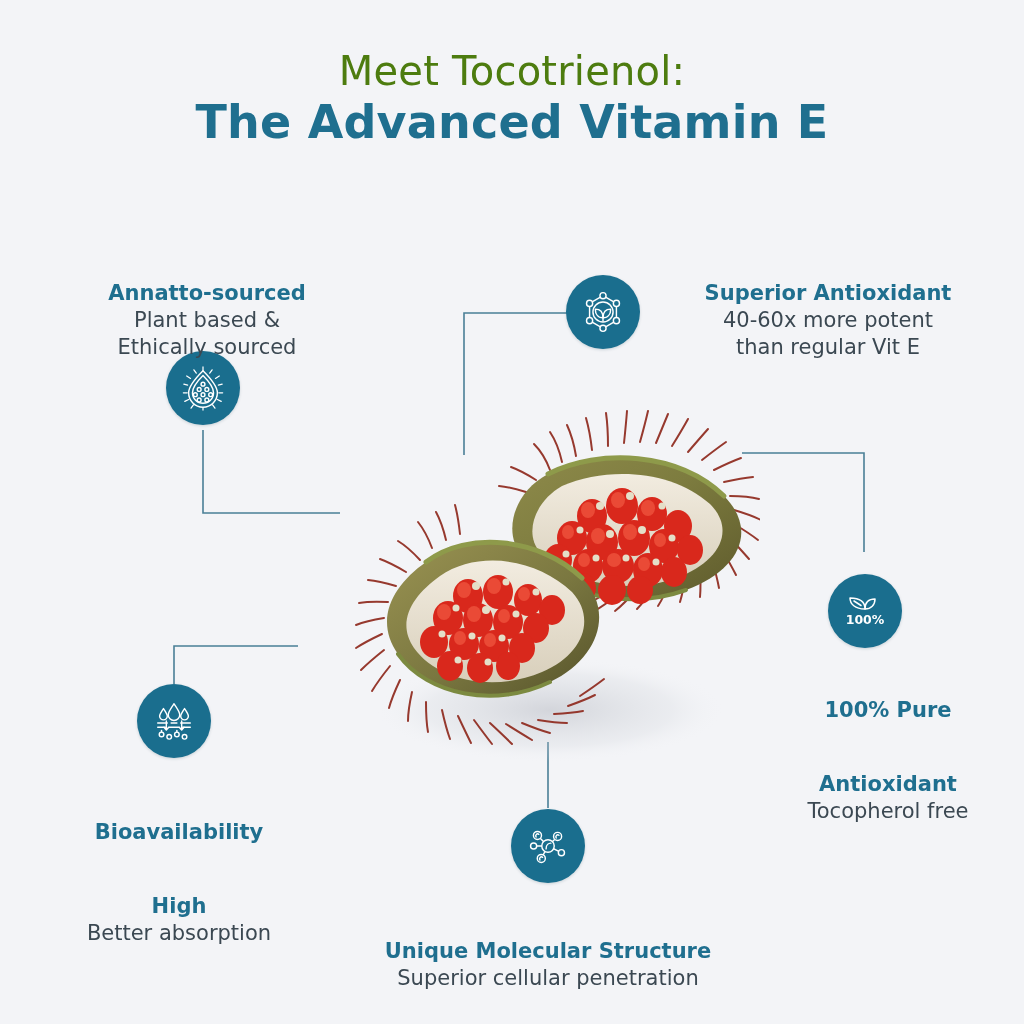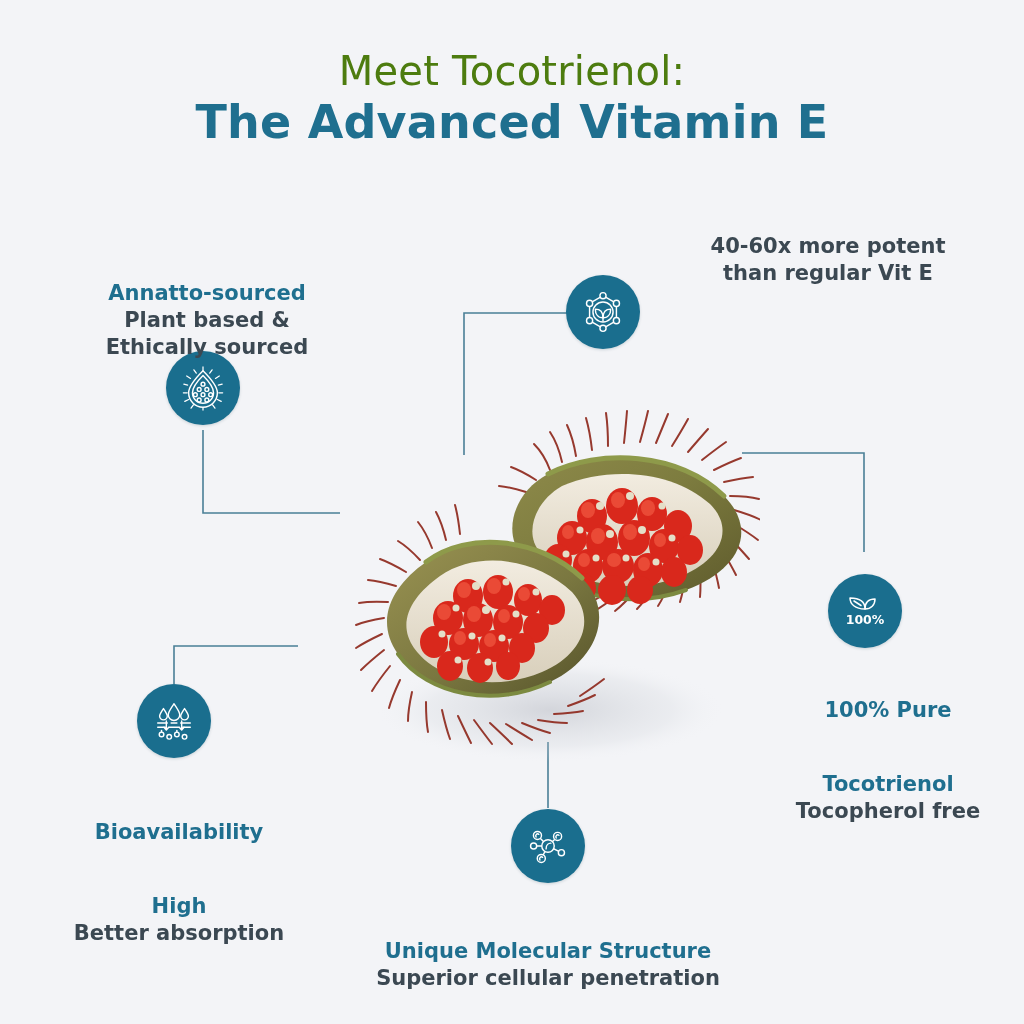--- a/index.html
+++ b/index.html
@@ -80,21 +80,21 @@
   }
   .label .title {
     color: #1f6f8f;
     font-weight: 700;
     font-size: 21px;
     line-height: 1.28;
     margin-top: 47px;
   }
   .label .sub {
     color: #3b4852;
-    font-weight: 700;
+    font-weight: 400;
     font-size: 21px;
     line-height: 1.28;
   }
   .ta-center { text-align: center; }
 </style>
 </head>
 <body>
 
 <div id="stage">
 
@@ -409,27 +409,28 @@
     </svg>
   </div>
 
   <div class="label ta-center" style="left:62px; top:233px; width:290px;">
     <div class="title">Annatto-sourced</div>
     <div class="sub">Plant based &amp;</div>
     <div class="sub">Ethically sourced</div>
   </div>
 
   <div class="label ta-center" style="left:673px; top:233px; width:310px;">
+    <div class="title">Superior Antioxidant</div>
     <div class="sub">40-60x more potent</div>
     <div class="sub">than regular Vit E</div>
   </div>
 
   <div class="label ta-center" style="left:762px; top:650px; width:252px;">
     <div class="title">100% Pure</div>
-    <div class="title">Tocotrienol</div>
+    <div class="title">Antioxidant</div>
     <div class="sub">Tocopherol free</div>
   </div>
 
   <div class="label ta-center" style="left:34px; top:772px; width:290px;">
     <div class="title">Bioavailability</div>
     <div class="title">High</div>
     <div class="sub">Better absorption</div>
   </div>
 
   <div class="label ta-center" style="left:313px; top:891px; width:470px;">

